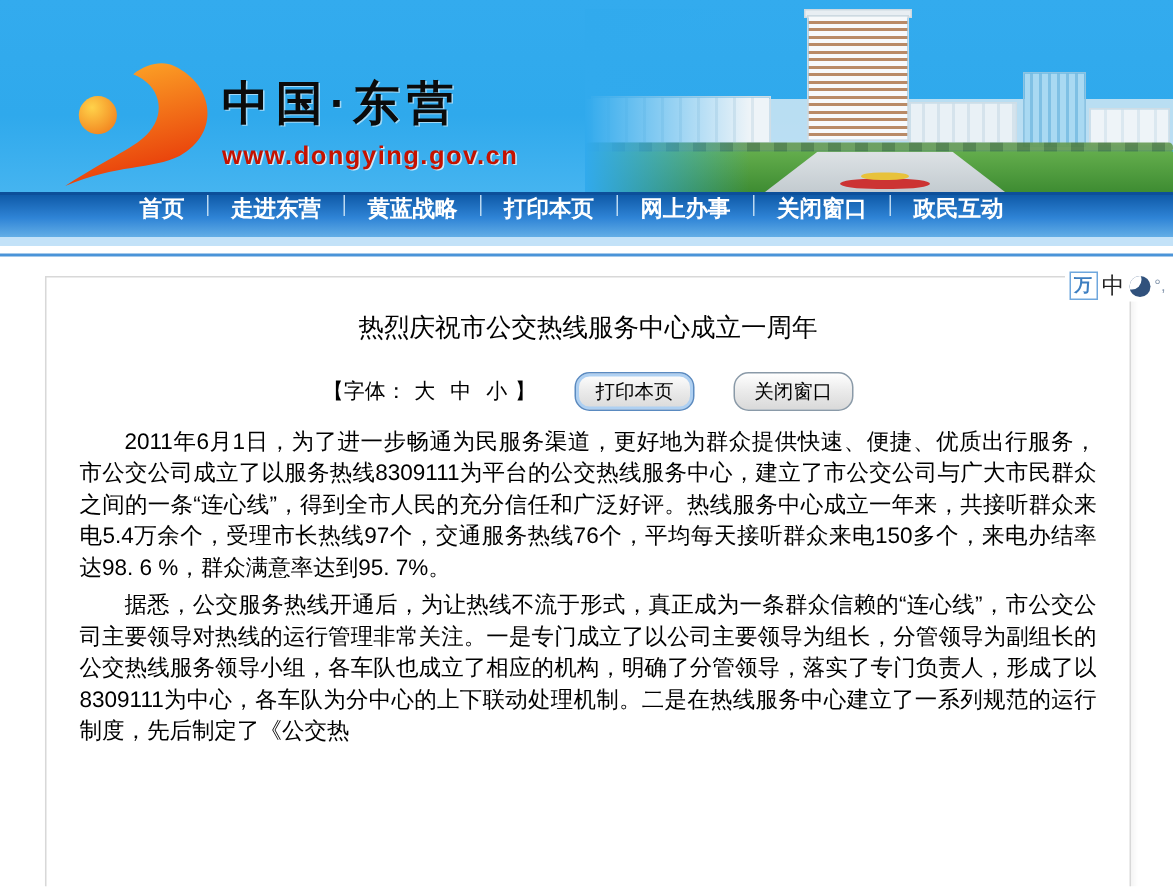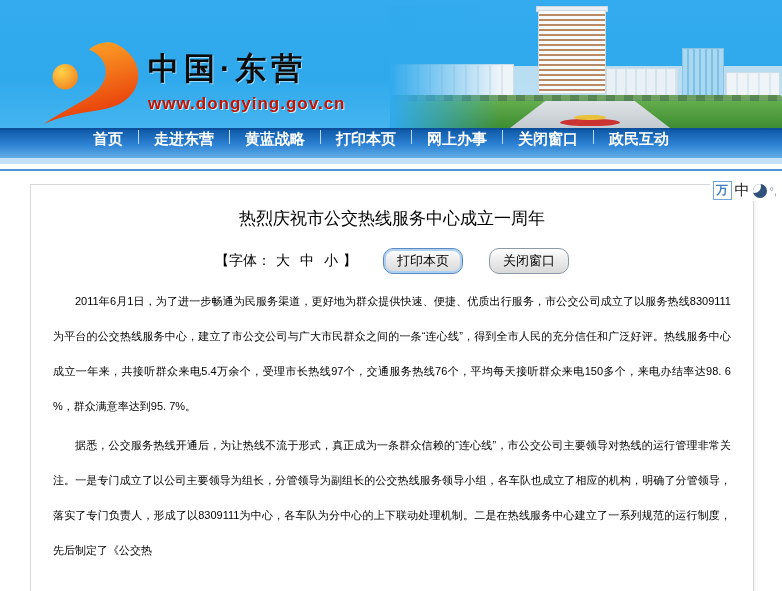--- a/index.html
+++ b/index.html
@@ -71,21 +71,21 @@
   .article-title{margin:22px 14px 0;font-size:17px;font-weight:normal;color:#000;text-align:center;}
   .meta-bar{margin:16px 14px 0;background:#f0f0f0;border:1px solid #e4e4e4;padding:6px 0;
             text-align:center;font-size:12px;color:#111;}
   .meta-bar span{margin:0 9px;}
   .tools{margin:18px 0 10px;text-align:center;font-size:14px;color:#000;}
   .font-links a{margin:0 5px;color:#000;text-decoration:none;cursor:pointer;}
   .btn{font-family:"Liberation Sans",sans-serif;font-size:13px;color:#000;padding:3px 13px;margin-left:22px;
        background:linear-gradient(#ffffff,#ececec 45%,#d9d9d9);border:1px solid #8a9aa8;border-radius:10px;cursor:pointer;}
   .btn-primary{border-color:#5a8ac0;box-shadow:inset 0 0 0 2px #aed0f2;}
   .body-text{padding:0 22px;}
-  .body-text p{margin:0 0 4px;font-size:11px;line-height:35px;color:#000;text-indent:2em;text-align:justify;}
+  .body-text p{margin:0 0 4px;font-size:15px;line-height:21px;color:#000;text-indent:2em;text-align:justify;}
 </style>
 </head>
 <body>
 
 <div class="page">
 
 
   <div class="banner">
     <div class="logo">
       <svg width="118" height="96" viewBox="0 0 130 100" aria-hidden="true">

